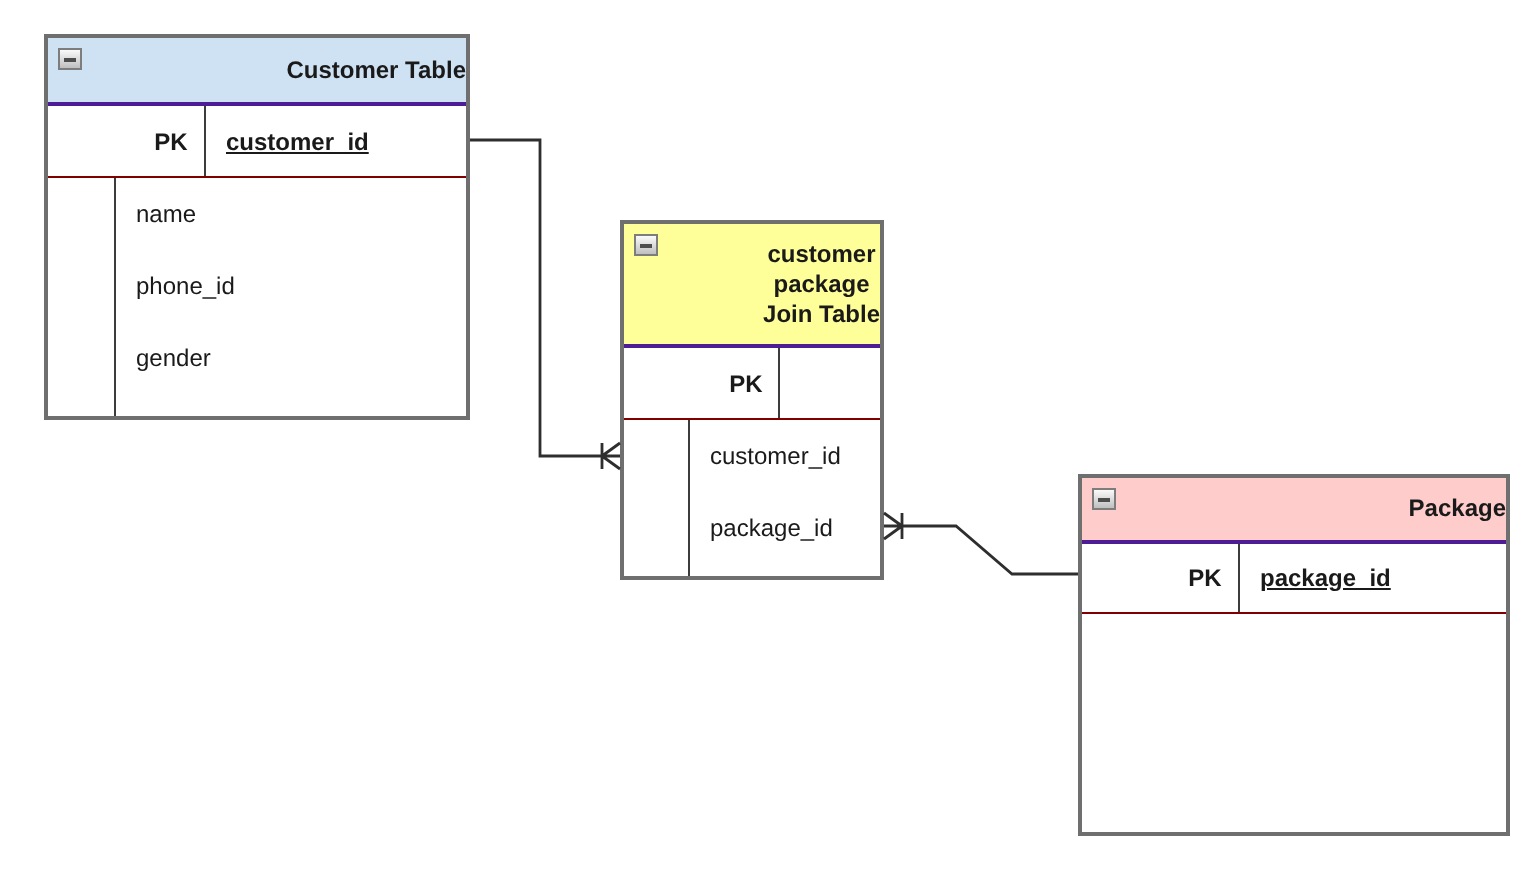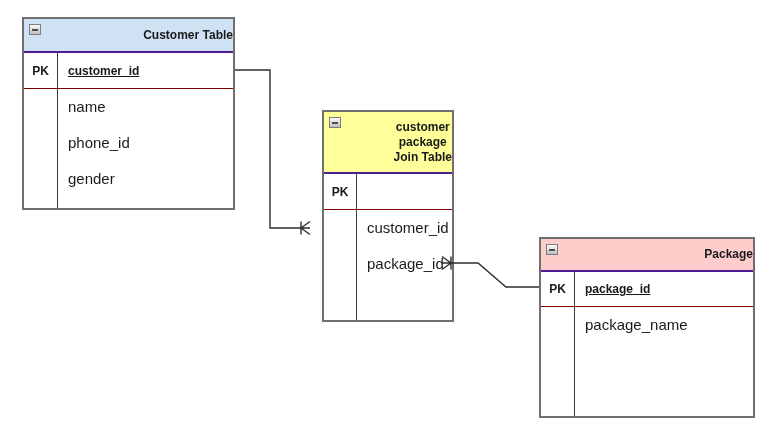--- a/index.html
+++ b/index.html
@@ -13,21 +13,21 @@
 
   
   .entity{
     position:absolute;
     border:2px solid #6f6f6f;
     background:#ffffff;
     box-sizing:border-box;
     display:flex;flex-direction:column;
   }
   .table-customer{left:22px;top:17px;width:213px;height:193px;}
-  .table-join    {left:310px;top:110px;width:132px;height:212px;margin-left:12px;}
+  .table-join    {left:310px;top:110px;width:132px;height:180px;}
   .table-package {left:539px;top:237px;width:216px;height:181px;}
 
   .entity-header{
     position:relative;
     border-bottom:2px solid #4c1d95;
     display:flex;align-items:center;justify-content:flex-end;
     font-weight:bold;font-size:12px;line-height:15px;
     text-align:center;white-space:pre-line;
     flex:0 0 auto;
   }
@@ -41,20 +41,21 @@
     border:1px solid #7d7d7d;
     background:linear-gradient(#fafafa,#bfbfbf);
     display:flex;align-items:center;justify-content:center;
   }
   .collapse-btn .minus{display:block;width:6px;height:2px;background:#4d4d4d;}
 
   .pk-row{
     display:flex;
     border-bottom:1px solid #800000;
     flex:0 0 auto;
+    padding-left:45px;
   }
   .table-customer .pk-row{height:35px;}
   .table-join     .pk-row{height:35px;}
   .table-package  .pk-row{height:34px;}
 
   .pk-cell{
     box-sizing:border-box;
     display:flex;align-items:center;justify-content:center;
     font-weight:bold;font-size:12px;
     border-right:1px solid #3c3c3c;
@@ -74,21 +75,21 @@
   .body-gutter{
     box-sizing:border-box;
     border-right:1px solid #3c3c3c;
   }
   .table-customer .body-gutter{width:34px;}
   .table-join     .body-gutter{width:33px;}
   .table-package  .body-gutter{width:34px;}
   .body-fields{flex:1;display:flex;flex-direction:column;}
   .field-row{
     height:36px;line-height:36px;
-    padding-left:10px;font-size:15px;
+    padding-left:10px;font-size:12px;
     white-space:nowrap;
   }
 
   
   svg.wires{position:absolute;inset:0;pointer-events:none;}
   svg.wires path{stroke:#2e2e2e;stroke-width:1.4;fill:none;}
 </style>
 </head>
 <body>
 
@@ -134,26 +135,20 @@
 
   <div class="entity table-package">
     <div class="entity-header" style="background-color: rgb(255, 204, 204);">
       <span class="collapse-btn"><span class="minus"></span></span>
       <span>Package</span>
     </div>
     <div class="pk-row">
       <div class="pk-cell">PK</div>
       <div class="pk-field">package_id</div>
     </div>
-    <div class="entity-body">
-      <div class="body-gutter"></div>
-      <div class="body-fields">
-        <div class="field-row">package_name</div>
-      </div>
-    </div>
   </div>
 
   <svg class="wires" width="762" height="447" viewBox="0 0 762 447">
 
     <path d="M235,70 H270 V228 H301"></path>
     <path d="M301,228 L310,221.5 M301,228 L310,228 M301,228 L310,234.5 M301,221.5 L301,234.5"></path>
 
     <path d="M451,263 H478 L506,287 H539"></path>
     <path d="M451,263 L442,256.5 M451,263 L442,263 M451,263 L442,269.5 M451,256.5 L451,269.5"></path>
   </svg>

